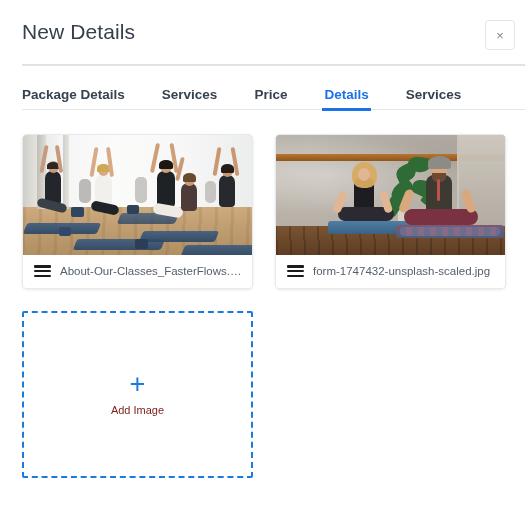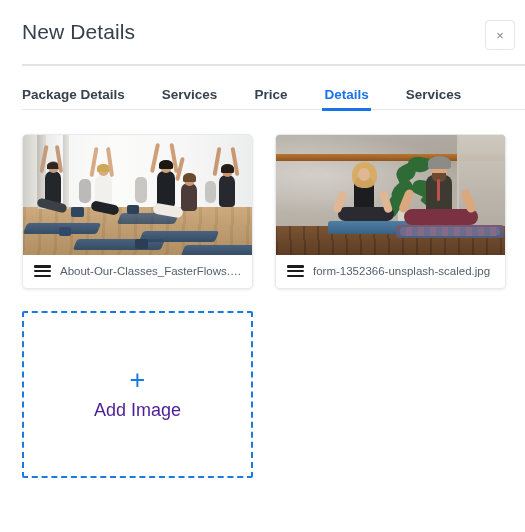--- a/index.html
+++ b/index.html
@@ -170,22 +170,22 @@
     box-sizing: border-box;
   }
   .plus-icon {
     color: #1a7ae0;
     font-size: 27px;
     line-height: 22px;
     font-weight: 400;
     margin-bottom: 9px;
   }
   .add-image-label {
-    color: #4c1d95;
-    font-size: 18px;
+    color: #7f1d1d;
+    font-size: 11px;
   }
 
   
   .photo { position: absolute; inset: 0; }
   .p1-wall {
     position: absolute; left:0; right:0; top:0; height: 60%;
     background: linear-gradient(to right,#cfcdc6 0%,#e6e6e2 7%,#f4f5f4 16%,#fbfbfa 40%,#f6f7f6 70%,#eceded 100%);
   }
   .p1-floor {
     position: absolute; left:0; right:0; top:60%; bottom:0;
@@ -392,21 +392,21 @@
         <div class="p2-mat" style="left:120px;top:90px;width:108px;background:linear-gradient(to bottom,#7a5a74,#4e5d7c);"></div>
         <div class="p2-mat" style="left:124px;top:92px;width:100px;height:9px;background:repeating-linear-gradient(90deg,#6d6f93 0 6px,#8a6f88 6px 12px);opacity:.85;border-radius:4px"></div>
       </div>
     </div>
     <div class="card-caption">
       <span class="drag-handle">
         <span></span>
           <span></span>
           <span></span>
       </span>
-      <span class="caption-text">form-1352366-unsplash-scaled.jpg</span>
+      <span class="caption-text">form-1747432-unsplash-scaled.jpg</span>
     </div>
   </div>
 
   <div class="add-image">
     <div class="plus-icon">+</div>
     <div class="add-image-label">Add Image</div>
   </div>
 
 </div>
 

